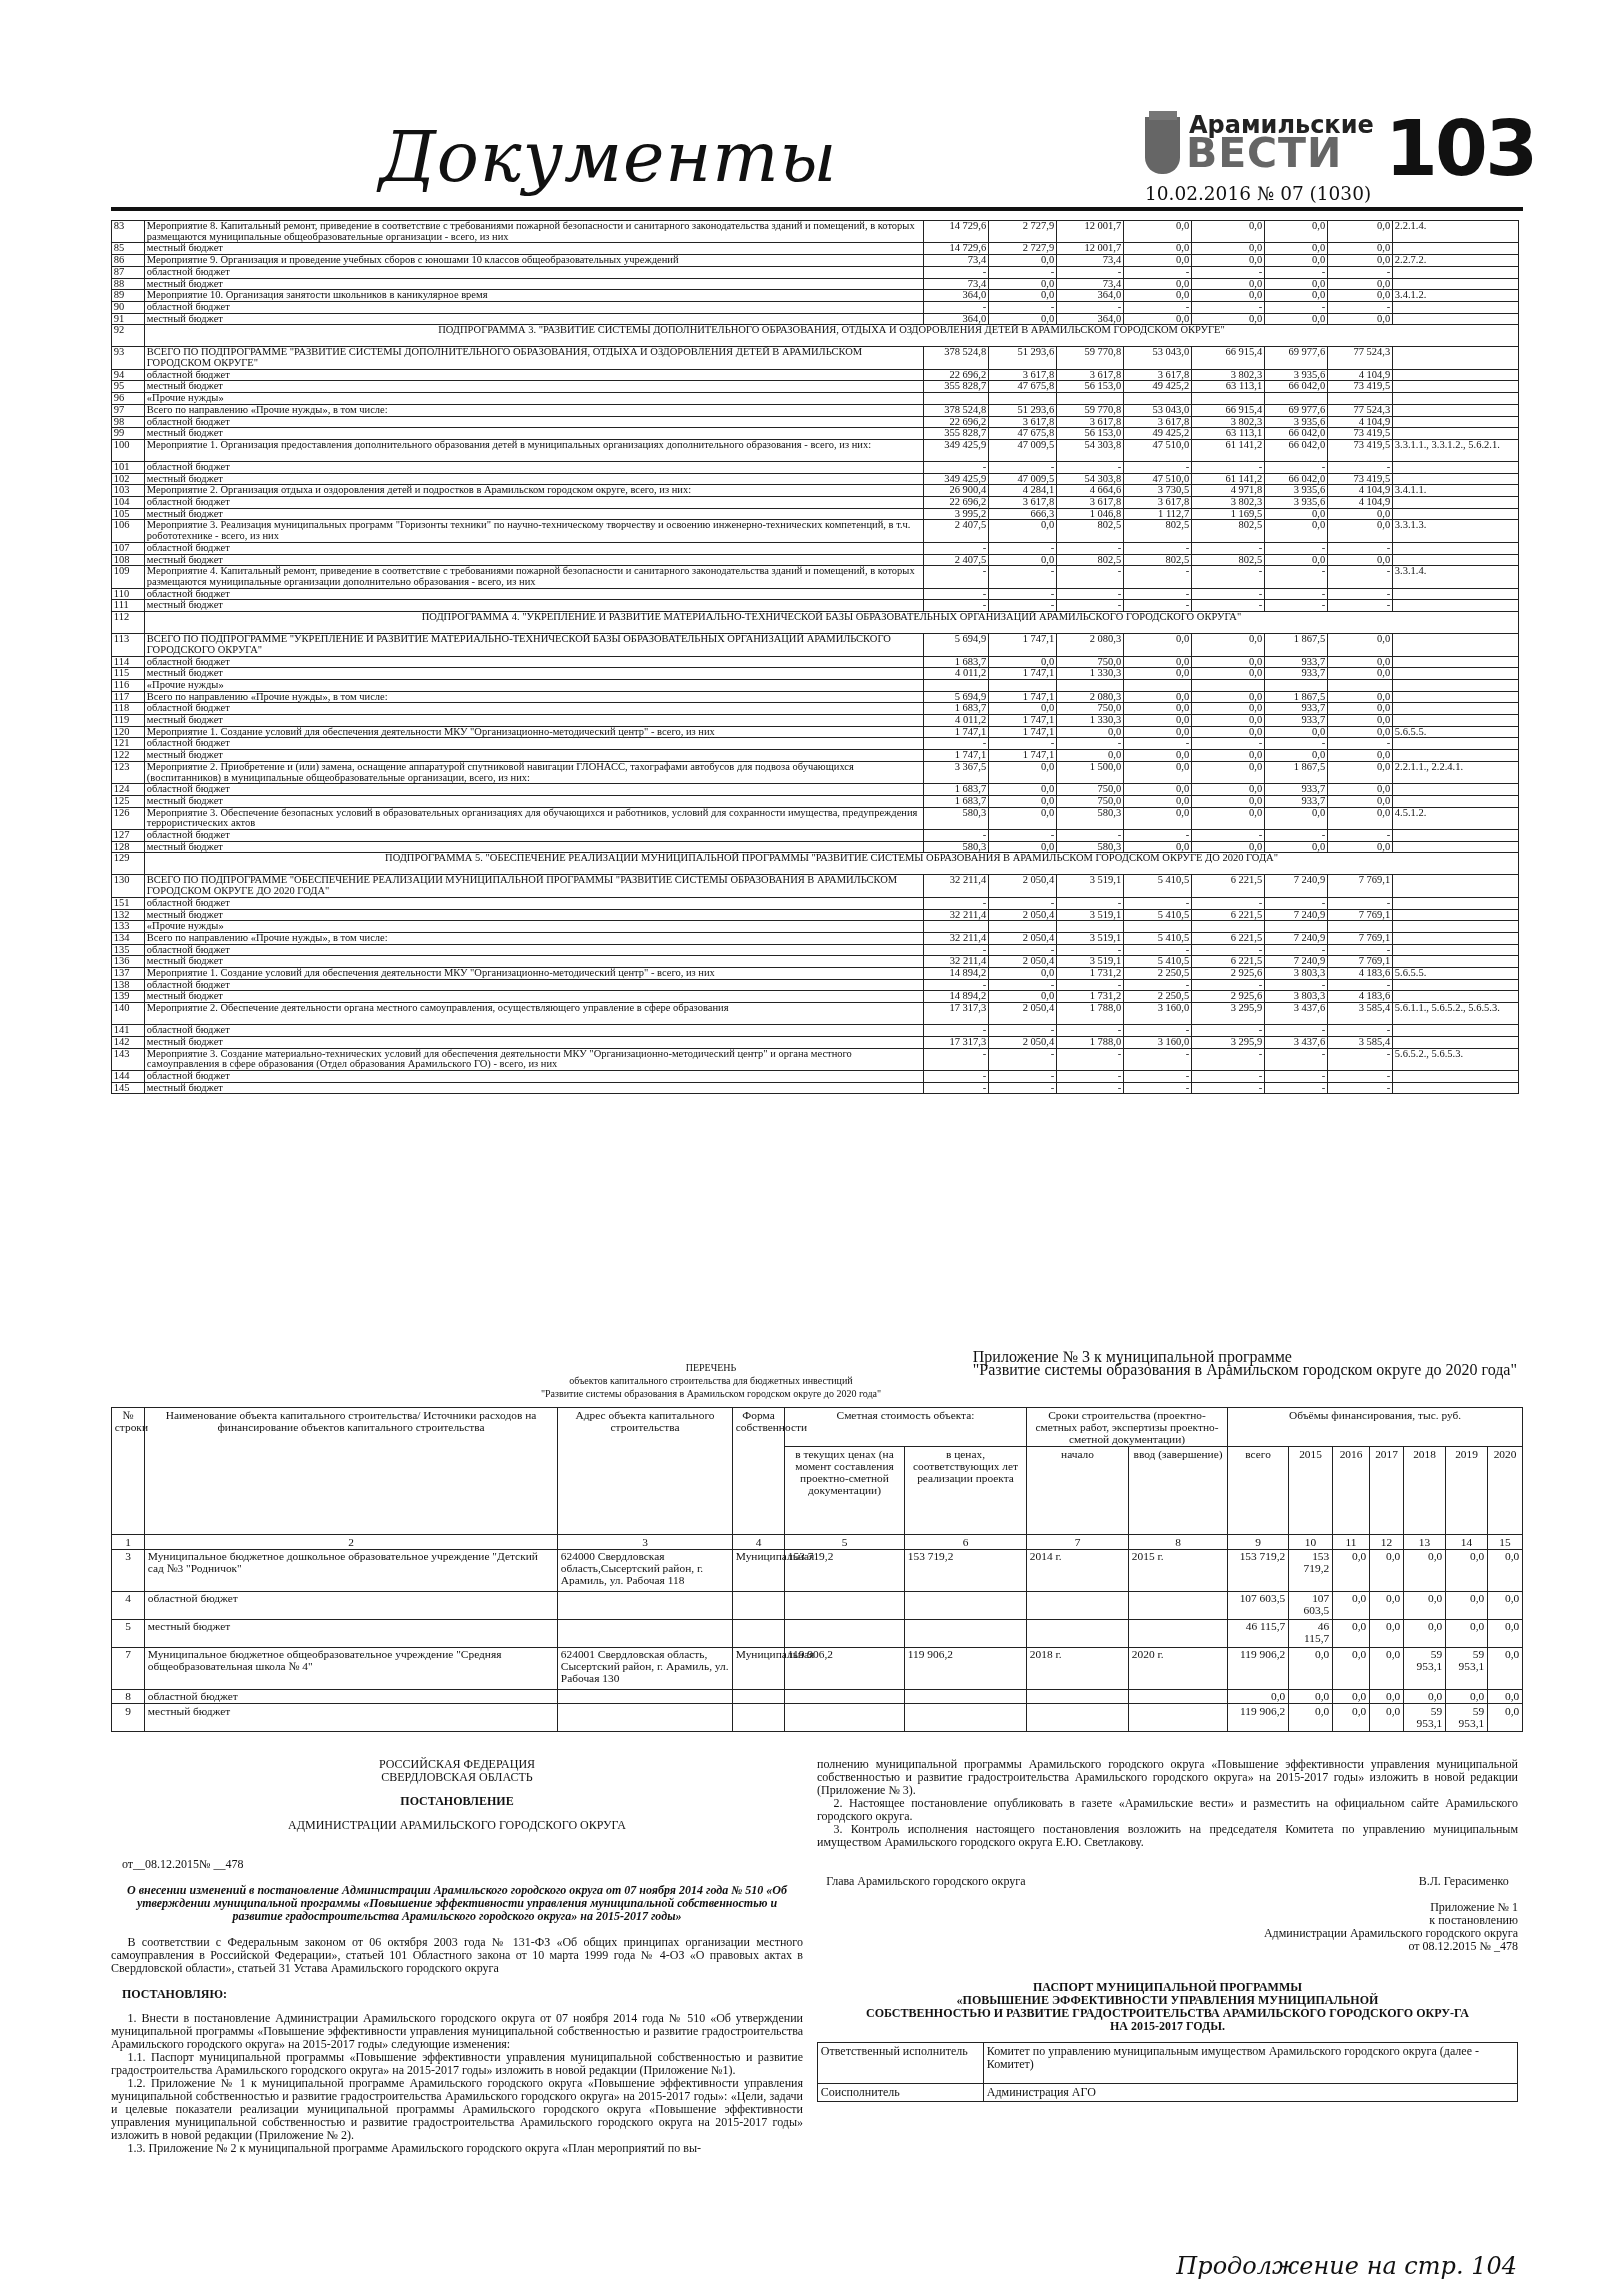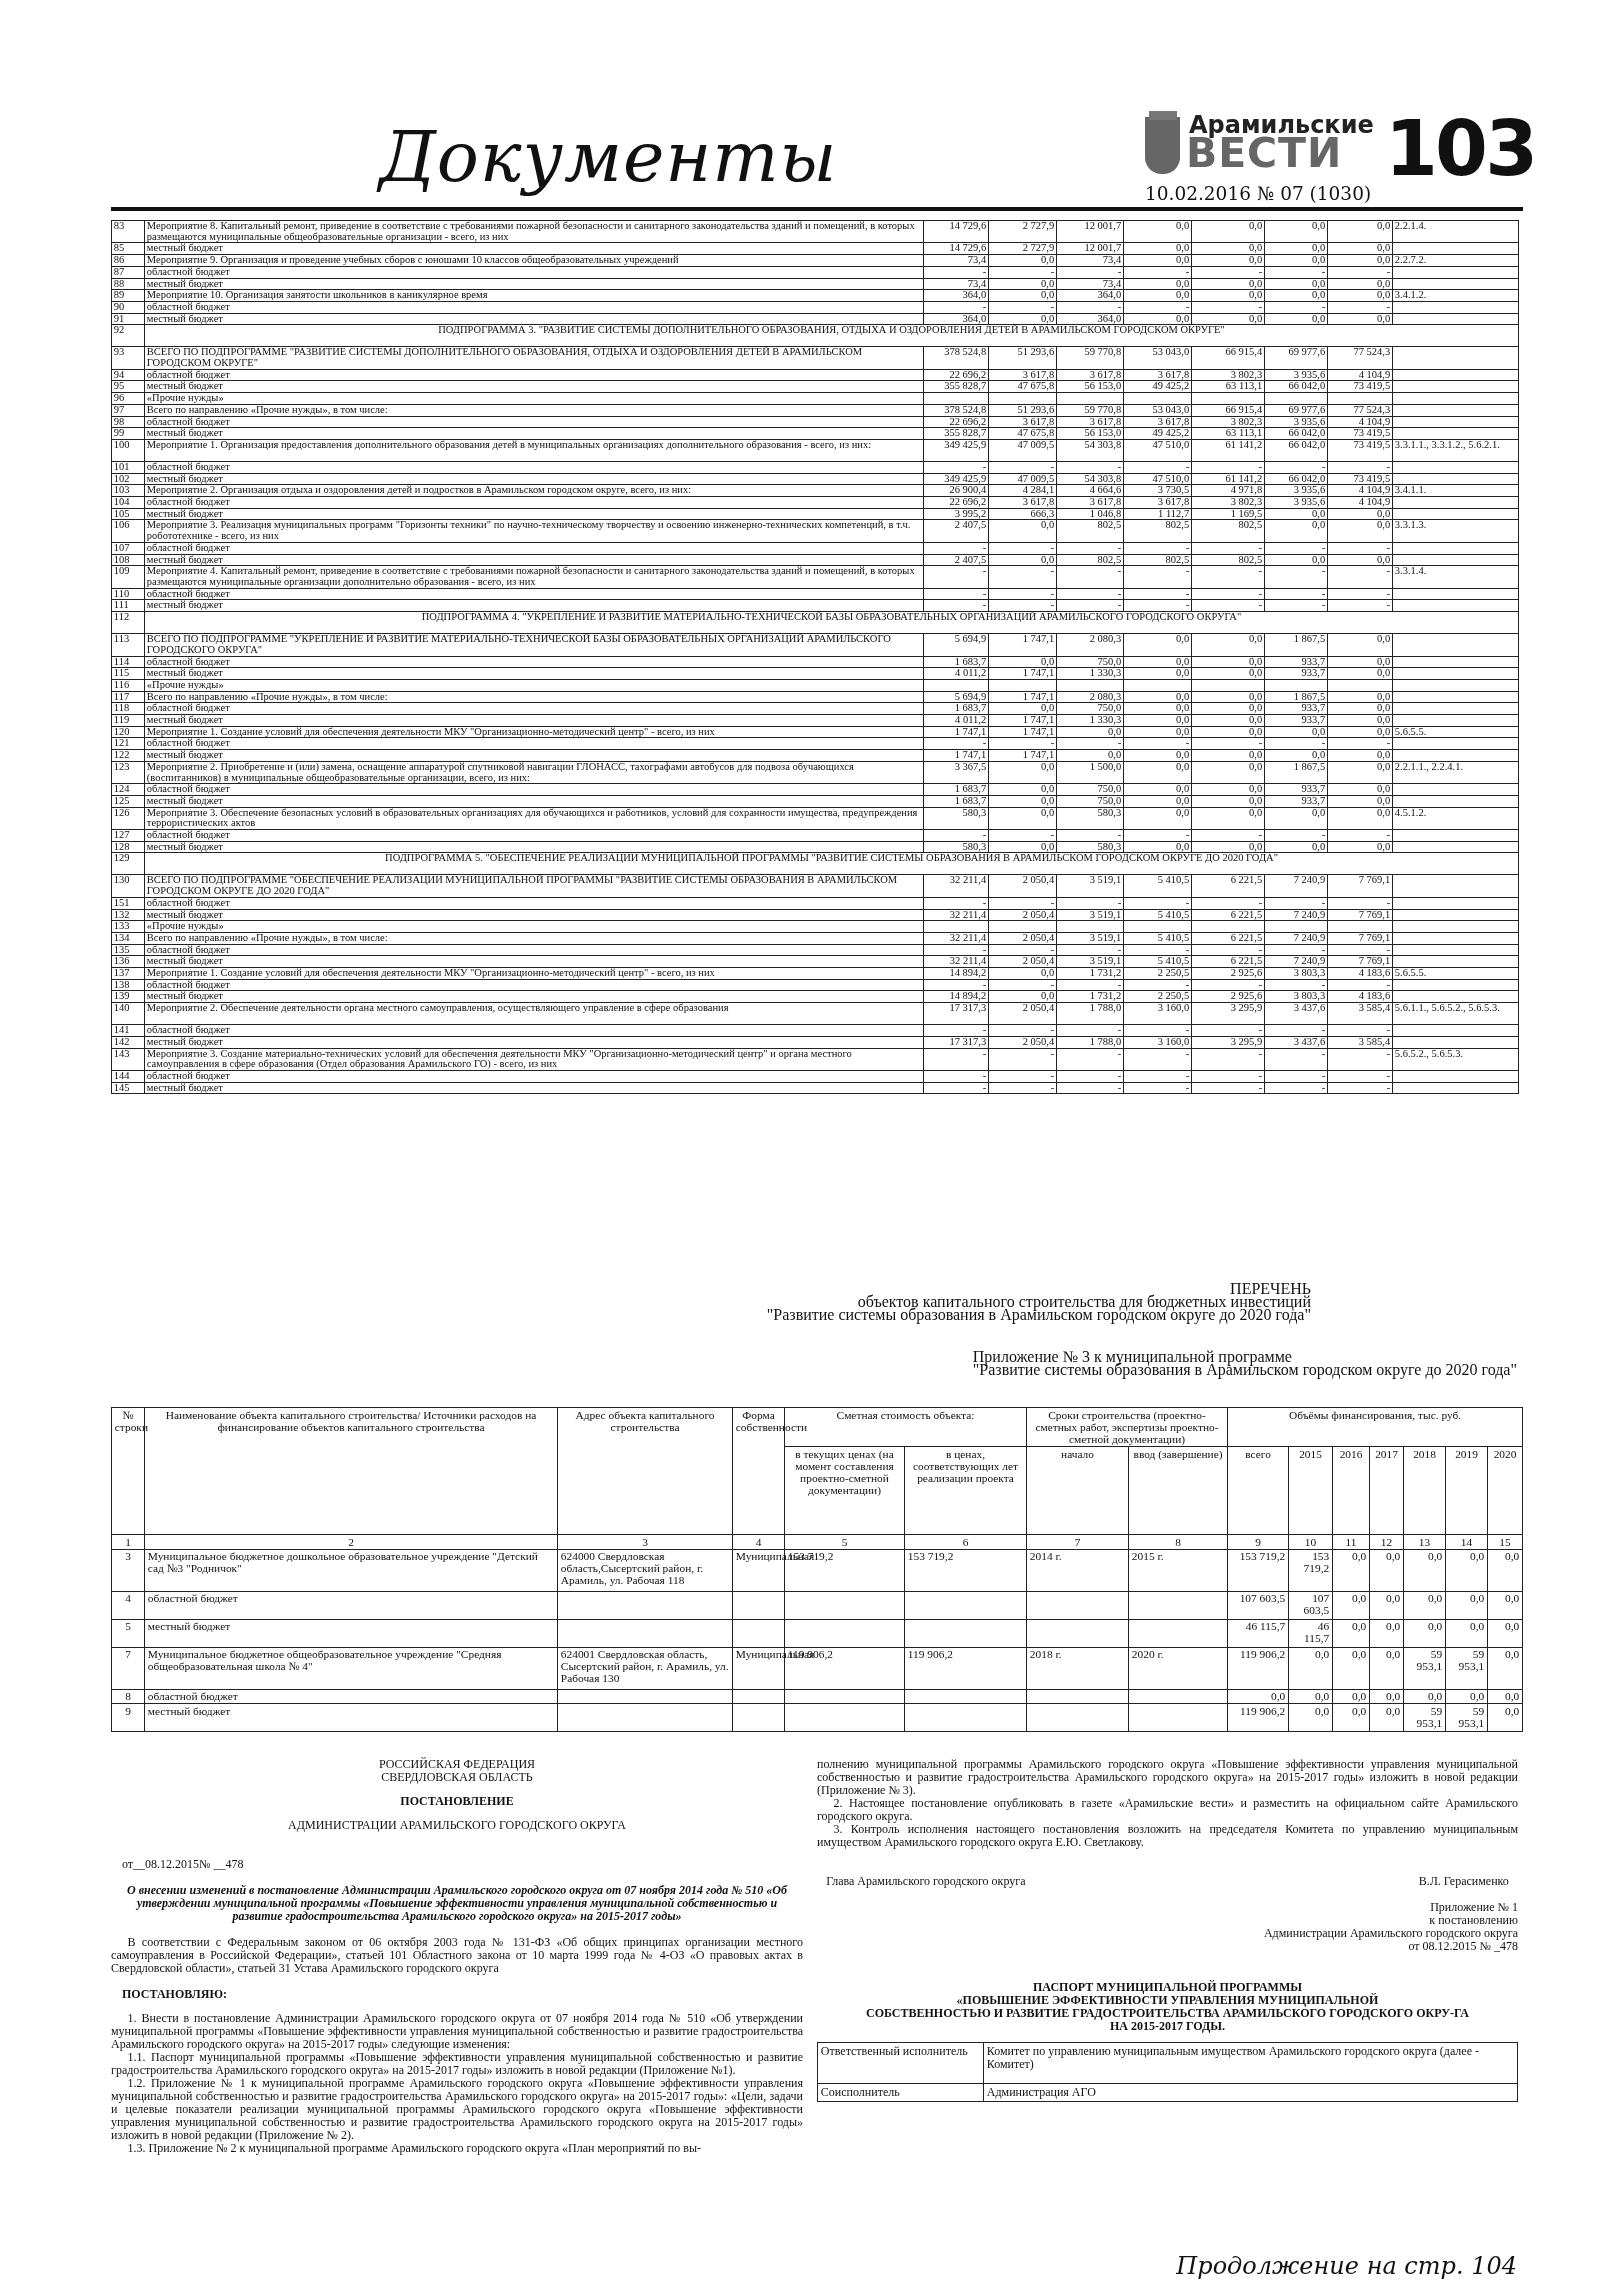--- a/index.html
+++ b/index.html
@@ -15,21 +15,21 @@
   .issue { position:absolute; left:1034px; top:72px; font-family:"DejaVu Serif", serif; font-size:18.5px; }
   .rule { position:absolute; left:111px; top:207px; width:1412px; height:3.7px; background:#111; }
   table { border-collapse:collapse; }
   .main { position:absolute; left:111px; top:220px; width:1407px; font-size:10.5px; line-height:10.7px; table-layout:fixed; }
   .main td { border:1.4px solid #222; padding:0 1.8px; vertical-align:top; }
   .main td.n { text-align:right; }
   .main td.c { text-align:center; }
   .main tr.h1 td { height:10px; }
   .main tr.h2 td { height:21px; }
   .app-note { position:absolute; right:102px; top:1350px; text-align:left; font-size:16px; line-height:13px; }
-  .list-title { position:absolute; left:111px; top:1282px; width:1200px; text-align:right; font-size:16px; line-height:13px; }
+  .list-title { position:absolute; left:111px; top:1361px; width:1200px; text-align:center; font-size:10px; line-height:13px; }
   .list { position:absolute; left:111px; top:1407px; width:1407px; font-size:11.4px; line-height:12px; table-layout:fixed; }
   .list td { border:1.4px solid #222; padding:0.9px 2.8px; vertical-align:top; }
   .col-left { position:absolute; left:111px; top:1758px; width:692px; font-size:12px; line-height:13px; }
   .col-right { position:absolute; left:817px; top:1758px; width:701px; font-size:12px; line-height:13px; }
   .ctr { text-align:center; }
   .bold { font-weight:bold; }
   .ital { font-style:italic; }
   p { margin:0; text-align:justify; }
   .indent { text-indent:16.6px; }
   .passport { width:701px; font-size:12px; line-height:13px; margin-top:9.2px; }

